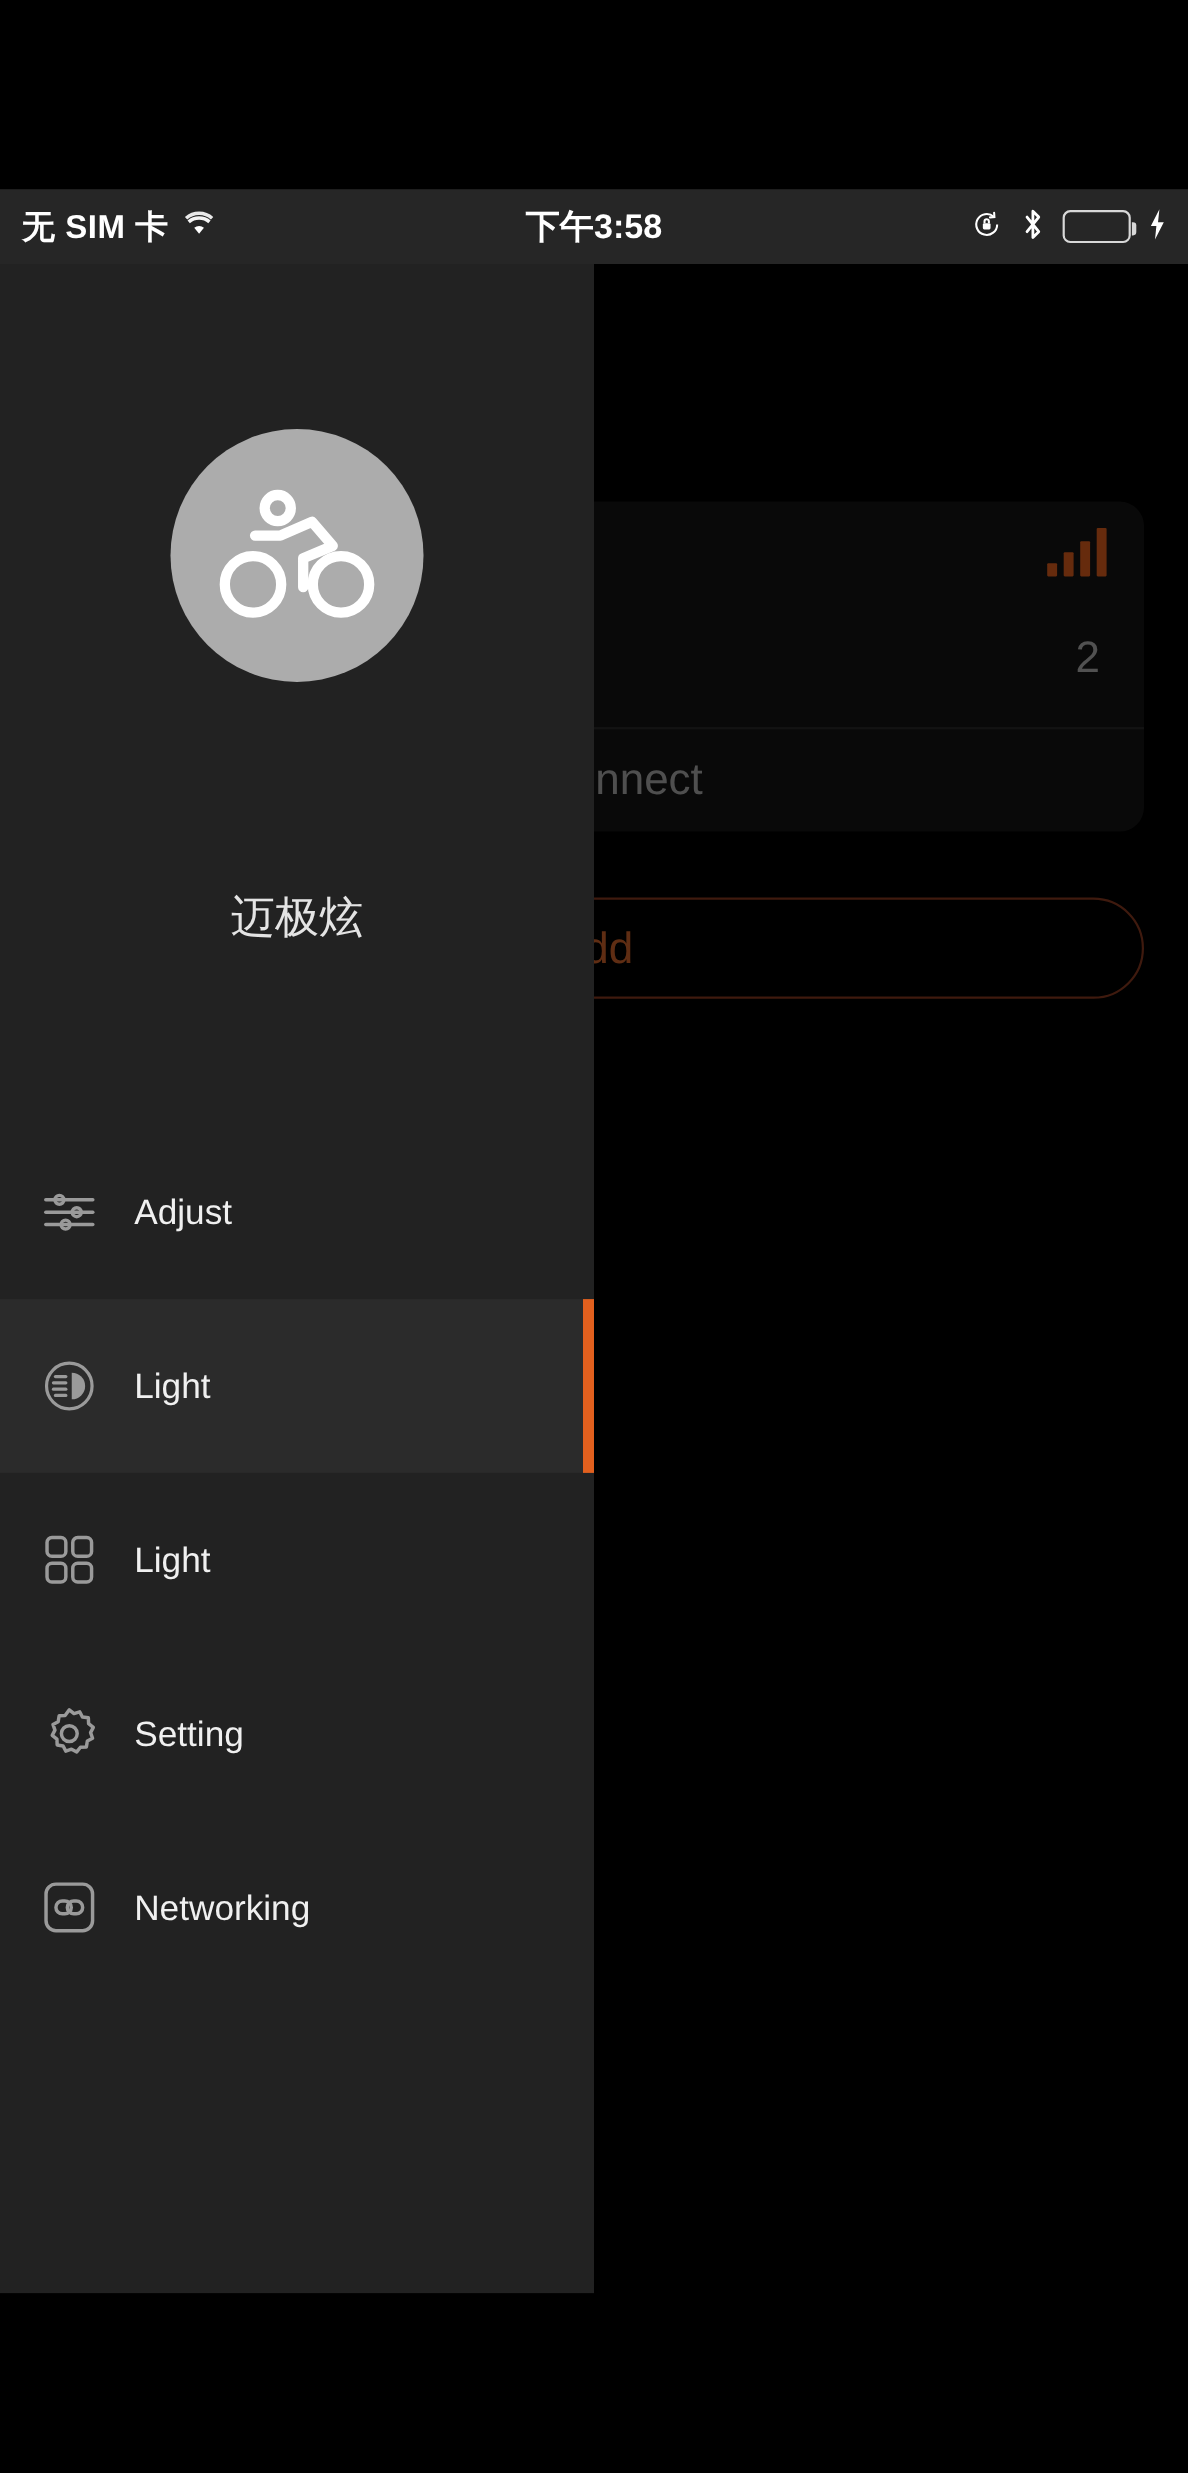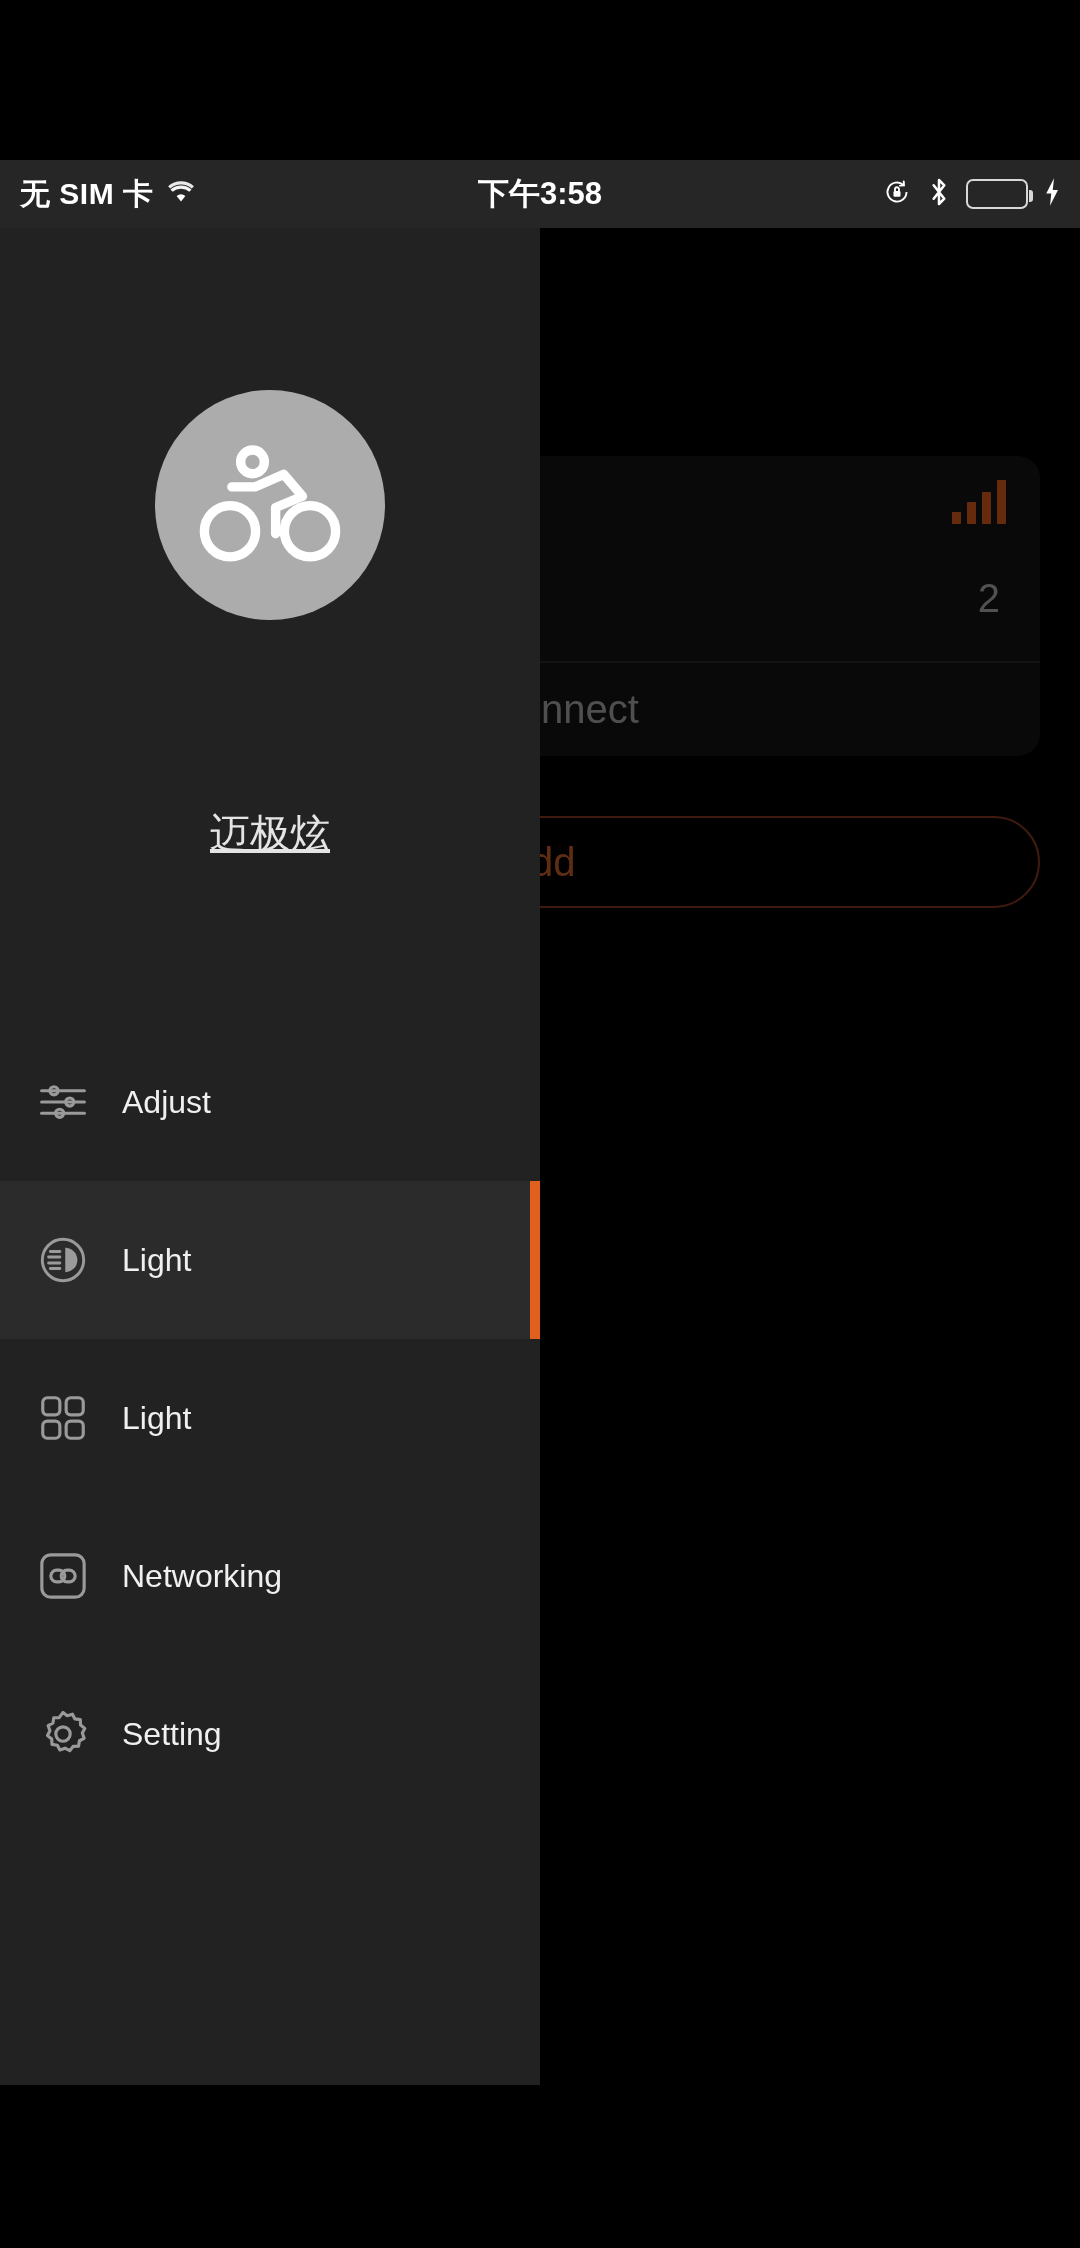--- a/index.html
+++ b/index.html
@@ -29,21 +29,21 @@
   
   #app {
     position:absolute; left:0; top:160px;
     width:1080px; height:1925px;
     background:#000;
     overflow:hidden;
   }
 
   
   #statusbar {
-    position:absolute; left:0; top:0; width:1080px; height:68px;
+    position:absolute; left:0; top:12px; width:1080px; height:68px;
     background:#262626;
     display:flex; align-items:center;
     color:#fff;
   }
   .sb-left {
     position:absolute; left:20px; top:0; height:68px;
     display:flex; align-items:center; gap:10px;
     font-size:30px; font-weight:bold; letter-spacing:0.5px;
   }
   .sb-center {
@@ -138,21 +138,21 @@
   .avatar {
     position:absolute; left:155px; top:162px;
     width:230px; height:230px;
     border-radius:50%;
     background:#acacac;
     display:flex; align-items:center; justify-content:center;
   }
   .drawer-username {
     position:absolute; left:0; top:578px; width:540px;
     text-align:center;
-    font-size:40px; color:#e4e4e4;text-decoration:underline;
+    font-size:40px; color:#e4e4e4;
   }
 
   #menu {
     position:absolute; left:0; top:795px; width:540px;
   }
   .menu-item {
     position:relative;
     width:540px; height:158px;
     display:flex; align-items:center;
   }
@@ -254,37 +254,37 @@
               <rect x="13.4" y="3" width="7.6" height="7.6" rx="2"></rect>
               <rect x="3" y="13.4" width="7.6" height="7.6" rx="2"></rect>
               <rect x="13.4" y="13.4" width="7.6" height="7.6" rx="2"></rect>
             </svg>
           </span>
           <span class="menu-label">Light</span>
         </div>
 
         <div class="menu-item">
           <span class="menu-icon">
+            <svg width="54" height="54" viewBox="0 0 24 24" fill="none" stroke="currentColor" stroke-width="1.4" stroke-linejoin="round">
+              <path d="M12 2.4 l1.9 1.5 2.3-.7 1.1 2.1 2.4.3 .1 2.4 1.9 1.5-1.1 2.1 .8 2.3-2.1 1.1-.4 2.4-2.4 .1-1.5 1.9-2.1-1.1-2.3 .8-1.1-2.1-2.4-.4-.1-2.4-1.9-1.5 1.1-2.1-.8-2.3 2.1-1.1 .4-2.4 2.4-.1z"></path>
+              <circle cx="12" cy="12" r="3.2"></circle>
+            </svg>
+          </span>
+          <span class="menu-label">Setting</span>
+        </div>
+
+        <div class="menu-item">
+          <span class="menu-icon">
             <svg width="54" height="54" viewBox="0 0 24 24" fill="none" stroke="currentColor" stroke-width="1.4">
               <rect x="2.6" y="2.6" width="18.8" height="18.8" rx="4"></rect>
               <rect x="6.6" y="9.4" width="6.2" height="5.2" rx="2.6"></rect>
               <rect x="11.2" y="9.4" width="6.2" height="5.2" rx="2.6"></rect>
             </svg>
           </span>
           <span class="menu-label">Networking</span>
-        </div>
-
-        <div class="menu-item">
-          <span class="menu-icon">
-            <svg width="54" height="54" viewBox="0 0 24 24" fill="none" stroke="currentColor" stroke-width="1.4" stroke-linejoin="round">
-              <path d="M12 2.4 l1.9 1.5 2.3-.7 1.1 2.1 2.4.3 .1 2.4 1.9 1.5-1.1 2.1 .8 2.3-2.1 1.1-.4 2.4-2.4 .1-1.5 1.9-2.1-1.1-2.3 .8-1.1-2.1-2.4-.4-.1-2.4-1.9-1.5 1.1-2.1-.8-2.3 2.1-1.1 .4-2.4 2.4-.1z"></path>
-              <circle cx="12" cy="12" r="3.2"></circle>
-            </svg>
-          </span>
-          <span class="menu-label">Setting</span>
         </div>
 
       </div>
     </div>
 
     <div id="statusbar">
       <div class="sb-left">
         <span>无 SIM 卡</span>
         <span class="wifi-ico">
           <svg width="34" height="26" viewBox="0 0 24 18" fill="#ffffff">

